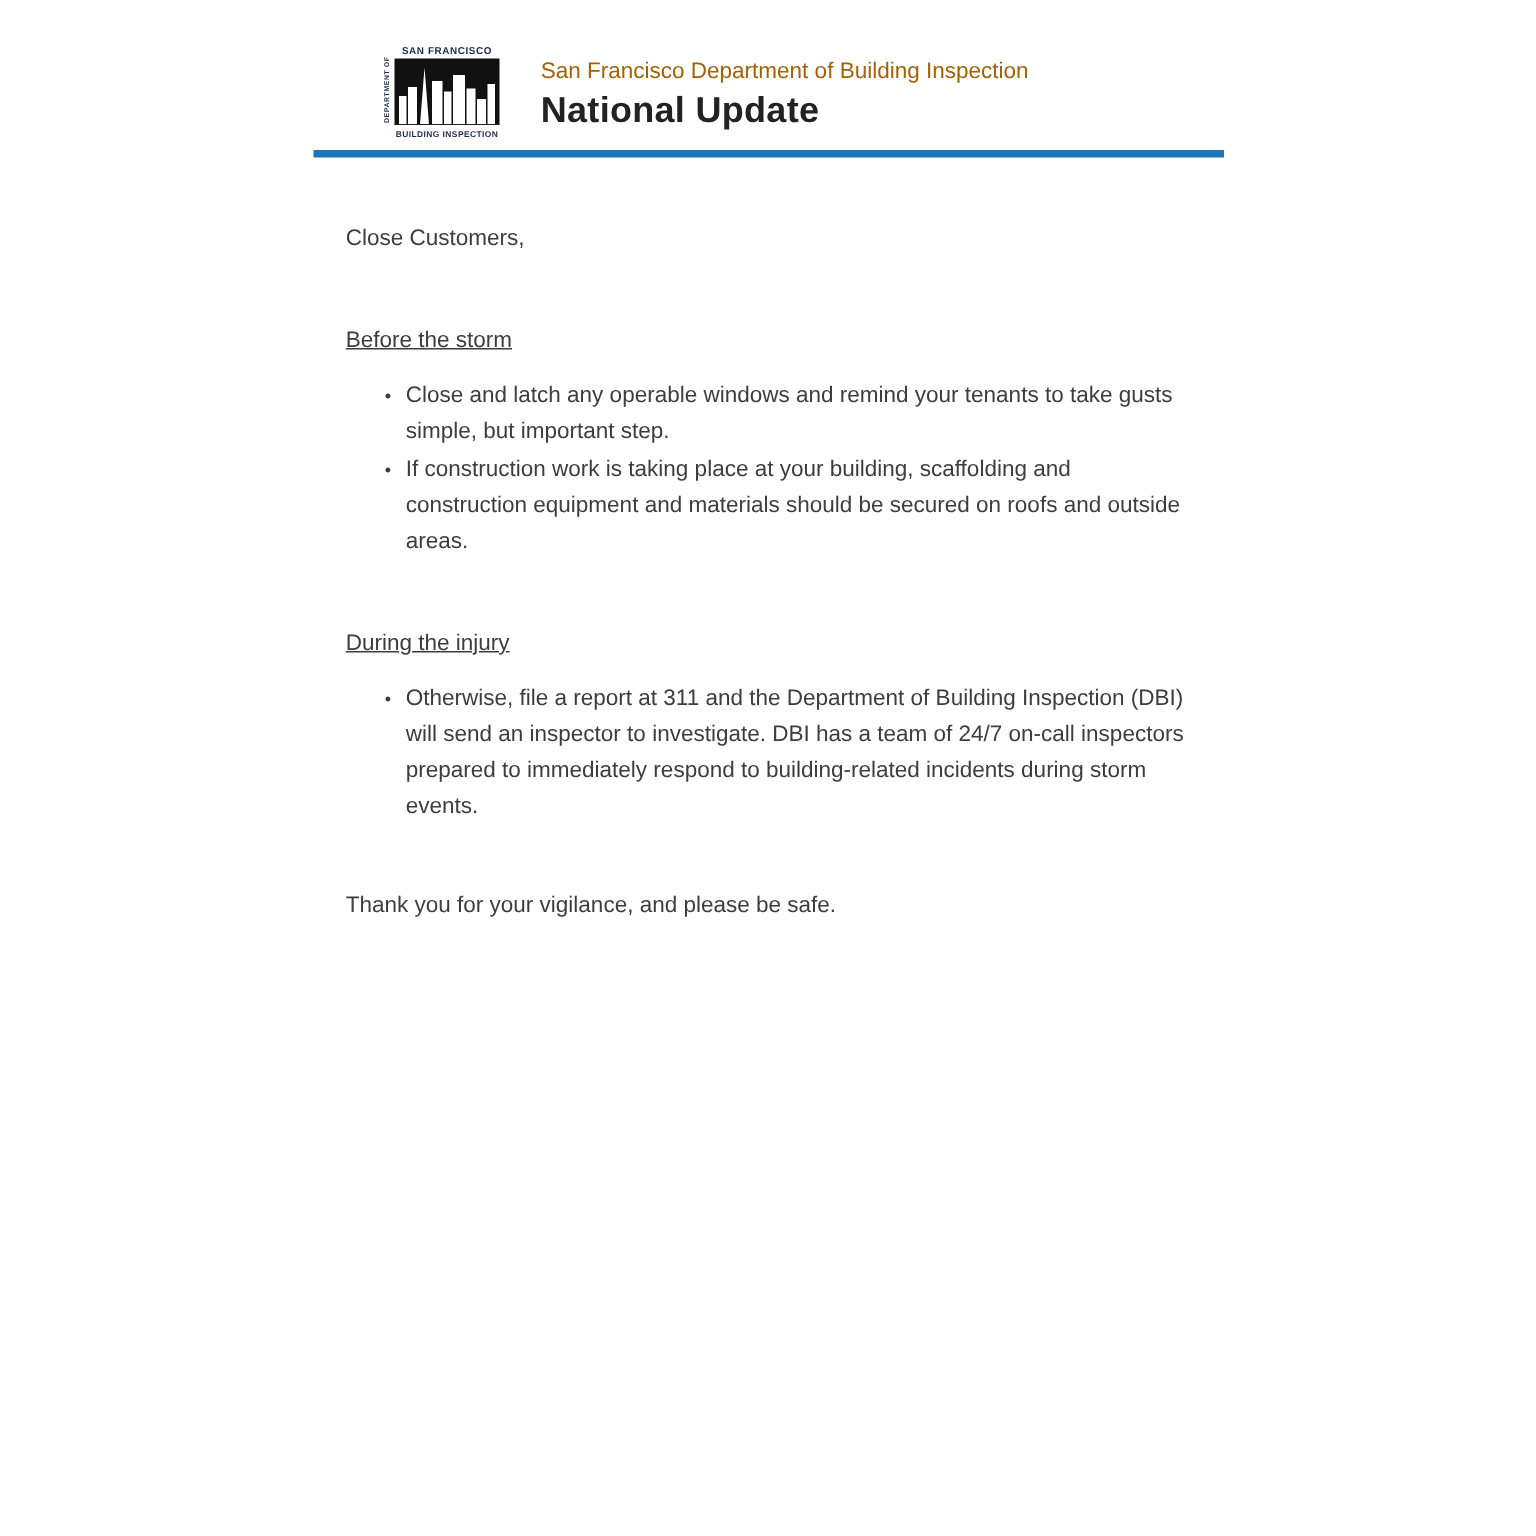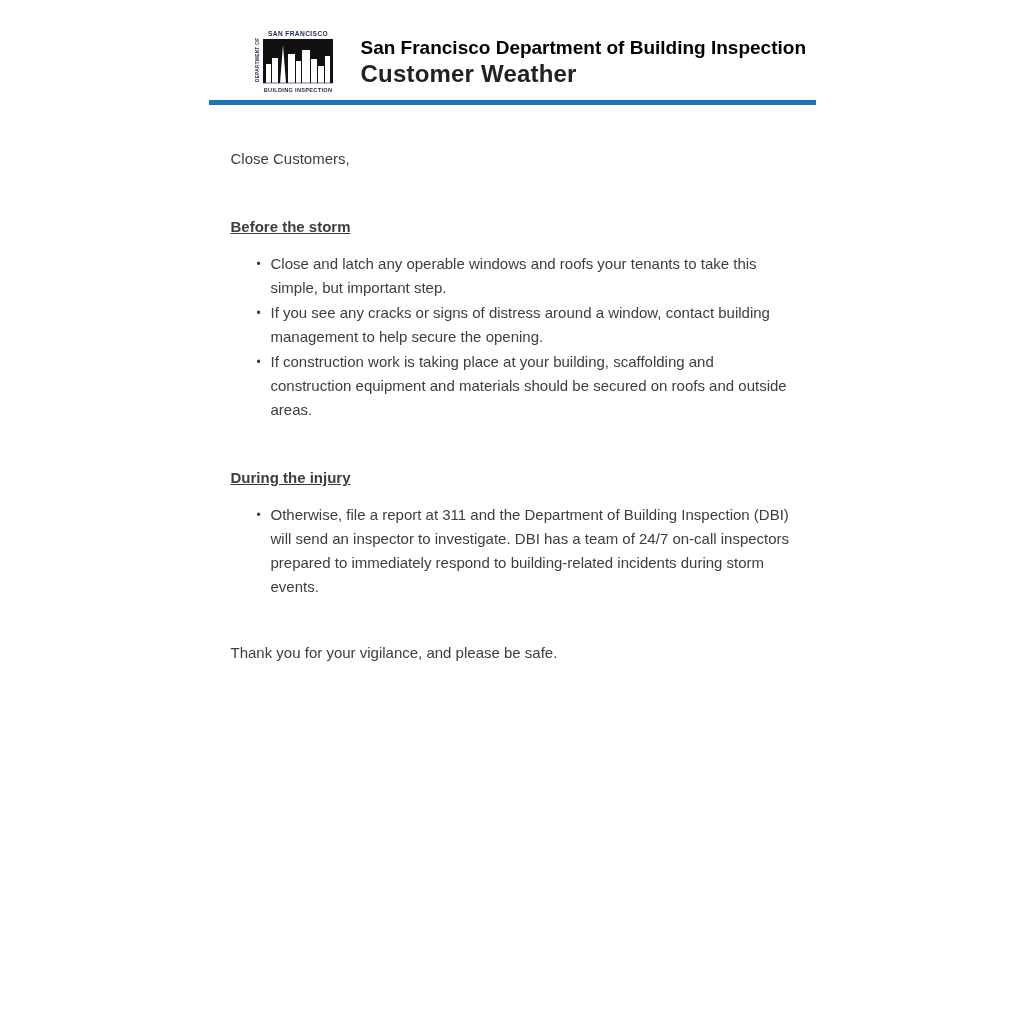--- a/index.html
+++ b/index.html
@@ -22,23 +22,23 @@
   .logo {
     flex: 0 0 auto;
     width: 84px;
     height: 67px;
   }
   .titles {
     margin-left: 26px;
     margin-top: 10px;
   }
   .org-title {
-    color: #000000;
-    font-size: 19px;
-    font-weight: bold;
+    color: #a16207;
+    font-size: 15px;
+    font-weight: normal;
     line-height: 19px;
   }
   .doc-title {
     color: #222222;
     font-size: 24px;
     font-weight: bold;
     line-height: 30px;
     margin-top: 2px;
     letter-spacing: 0.2px;
   }
@@ -52,21 +52,21 @@
     padding: 0 22px;
     color: #3d3d3d;
     font-size: 15px;
     line-height: 24px;
   }
   .salutation { margin-top: 42px; margin-bottom: 39px; }
   .para { margin-bottom: 39px; }
   .section-heading {
     margin-top: 44px;
     text-decoration: underline;
-    font-weight: bold;
+    font-weight: normal;
     font-size: 15px;
     color: #3d3d3d;
   }
   ul.bullets {
     list-style: none;
     margin: 13px 0 0 0;
     padding-left: 40px;
   }
   ul.bullets li {
     position: relative;
@@ -103,37 +103,36 @@
         <rect x="60" y="31" width="6" height="24" fill="#ffffff"></rect>
         <rect x="67" y="38" width="6" height="17" fill="#ffffff"></rect>
         <rect x="74" y="28" width="5" height="27" fill="#ffffff"></rect>
         <line x1="12" y1="55" x2="82" y2="55" stroke="#111111" stroke-width="0.6"></line>
       </g>
       <text x="47" y="63.5" text-anchor="middle" font-size="5.6" font-weight="bold" fill="#1a2a4a" letter-spacing="0.3">BUILDING INSPECTION</text>
     </svg>
 
     <div class="titles">
       <div class="org-title">San Francisco Department of Building Inspection</div>
-      <div class="doc-title">Customer Weather</div>
+      <div class="doc-title">National Update</div>
     </div>
   </div>
 
   <hr class="header-rule">
 
   <div class="content">
 
     <p class="salutation">Close Customers,</p>
 
 
 
     <h2 class="section-heading">Before the storm</h2>
 
     <ul class="bullets">
-      <li>Close and latch any operable windows and roofs your tenants to take this simple, but important step.</li>
-      <li>If you see any cracks or signs of distress around a window, contact building management to help secure the opening.</li>
+      <li>Close and latch any operable windows and remind your tenants to take gusts simple, but important step.</li>
       <li>If construction work is taking place at your building, scaffolding and construction equipment and materials should be secured on roofs and outside areas.</li>
     </ul>
 
     <h2 class="section-heading">During the injury</h2>
 
     <ul class="bullets">
       <li>Otherwise, file a report at 311 and the Department of Building Inspection (DBI) will send an inspector to investigate. DBI has a team of 24/7 on-call inspectors prepared to immediately respond to building-related incidents during storm events.</li>
     </ul>
 
     <p class="closing">Thank you for your vigilance, and please be safe.</p>

